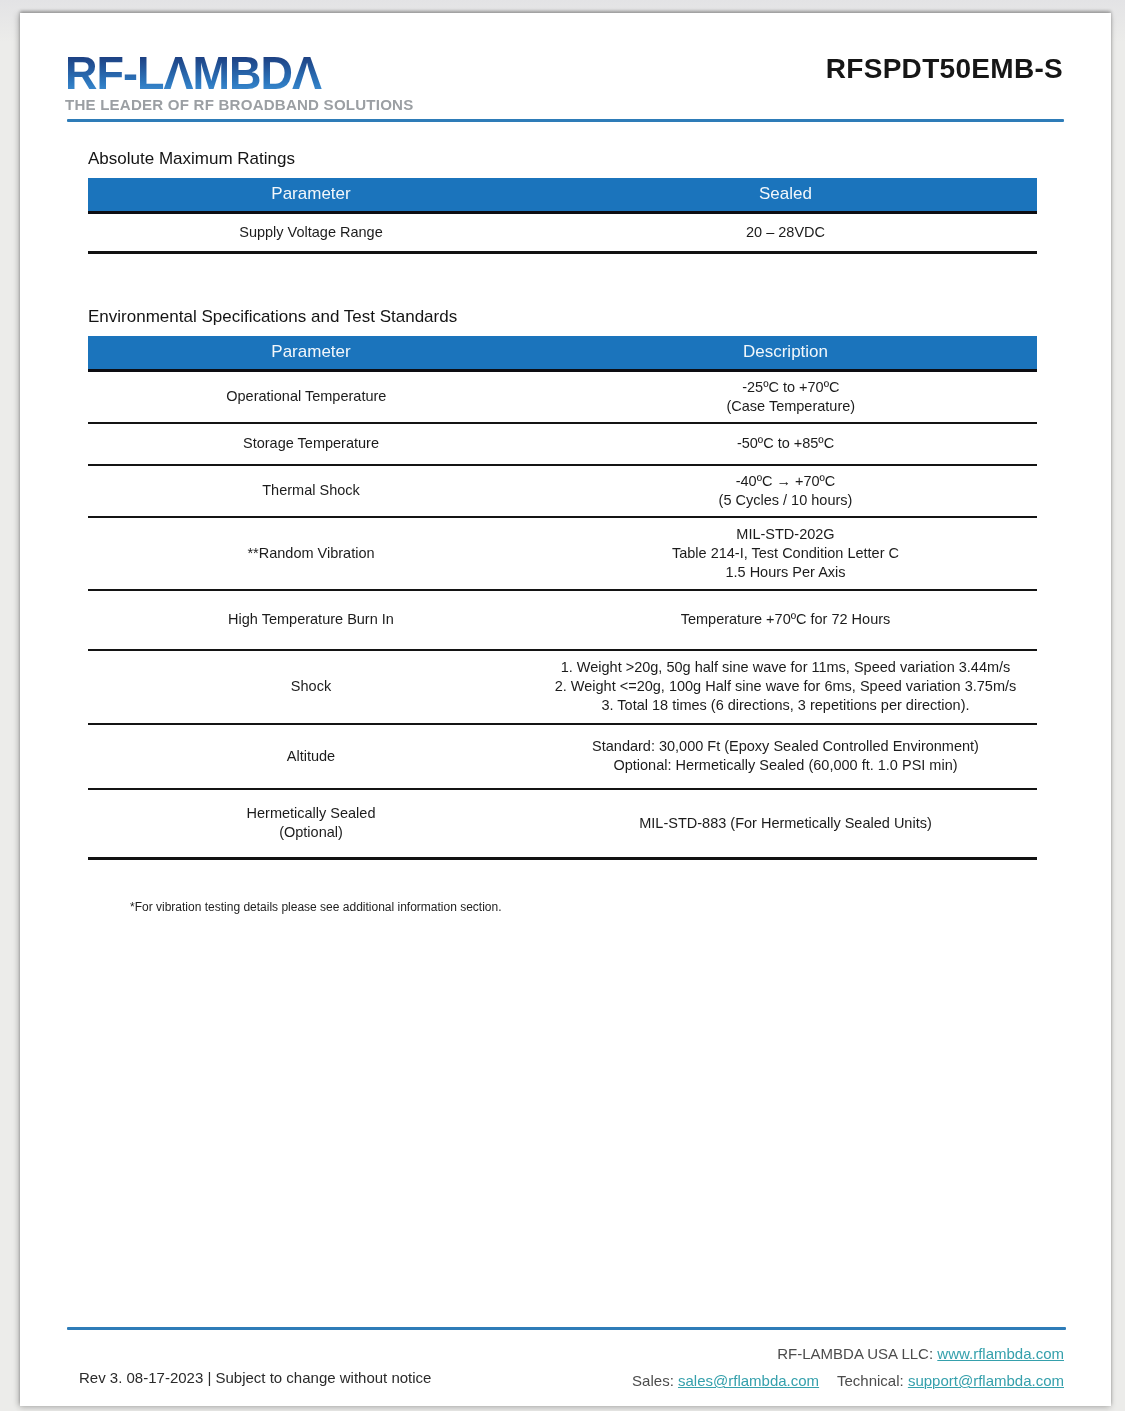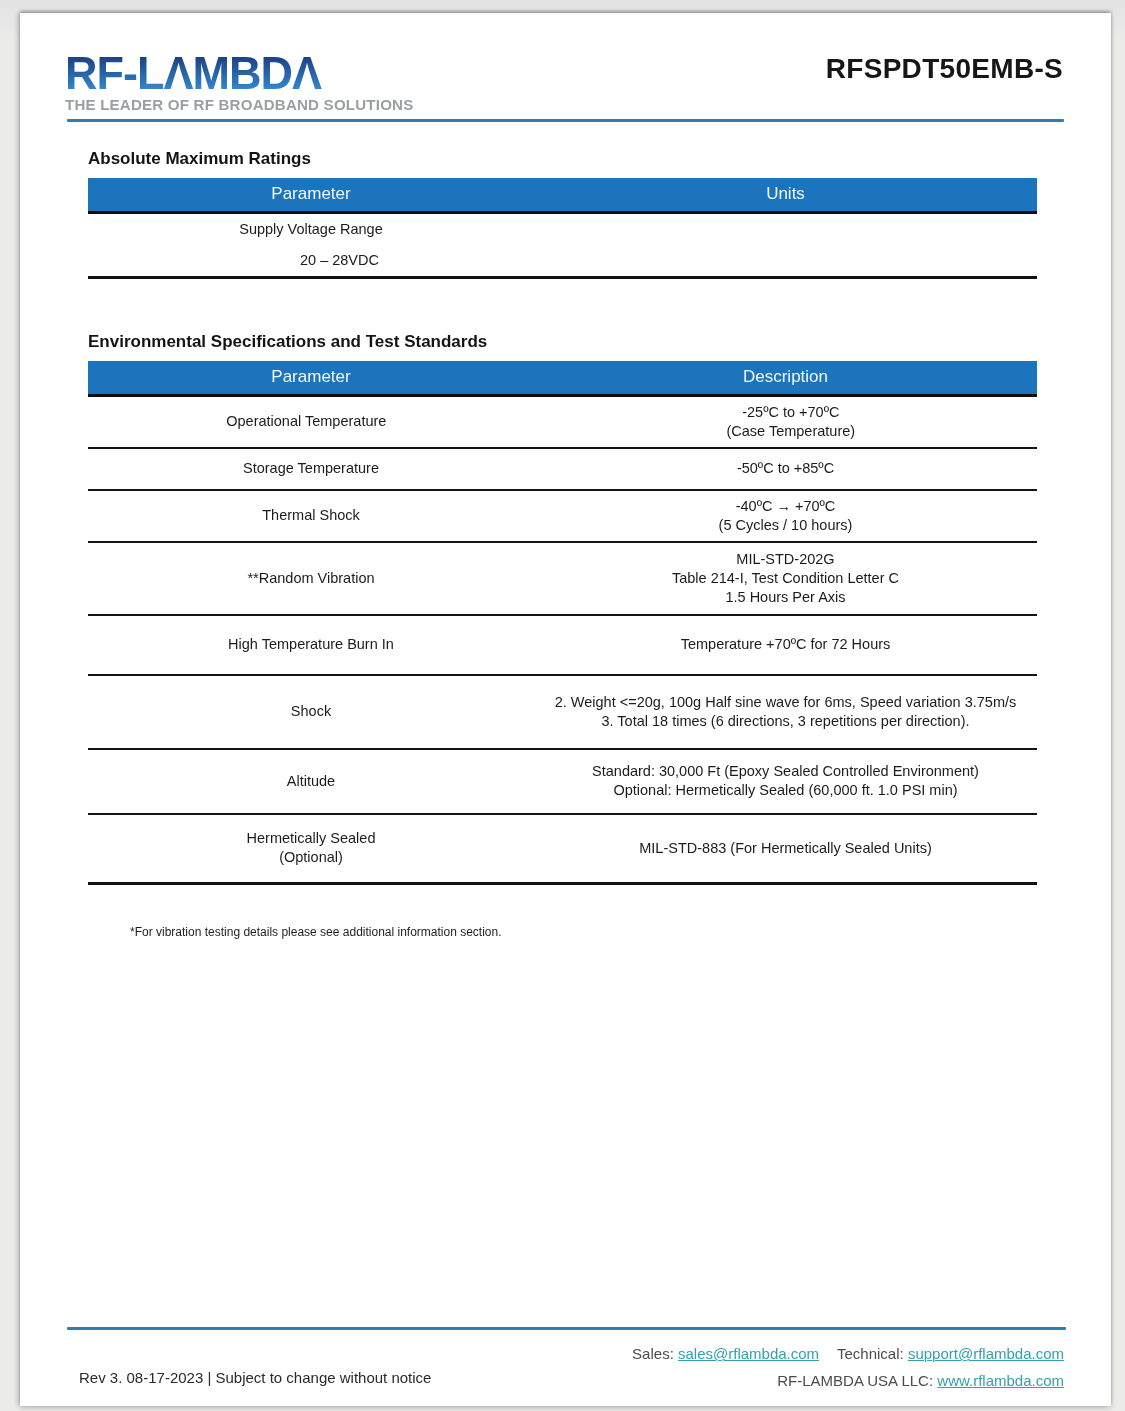--- a/index.html
+++ b/index.html
@@ -39,21 +39,21 @@
     font-size:28px; font-weight:bold; color:#161616; letter-spacing:0.3px;
     padding-bottom:2px;
   }
   .header-rule {
     height:3px; background:var(--rule_blue,#2e7cb8);
     margin:0 47px 0 47px; border-radius:1px;
   }
 
   
   .section-title {
-    font-size:17px; font-weight:bold; color:#141414;
+    font-size:17px; font-weight:normal; color:#141414;
     margin:27px 0 9px 68px;
   }
   .section-title.env { margin-top:53px; }
 
   .spec-table { margin:0 74px 0 68px; }
   .thead { display:flex; background:var(--header_blue,#1b74bc); height:36px;
            border-bottom:3px solid #0d0d12;align-items:center; }
   .th { color:#f2f7fb; font-size:17px; display:flex; align-items:center; justify-content:center; }
   .th.c1 { width:47%; }
   .th.c2 { width:53%; }
@@ -67,21 +67,21 @@
 
   
   #env-tbody .trow:nth-child(1){ min-height:46px;gap:20px; }
   #env-tbody .trow:nth-child(2){ min-height:42px; }
   #env-tbody .trow:nth-child(3){ min-height:50px; }
   #env-tbody .trow:nth-child(4){ min-height:73px; }
   #env-tbody .trow:nth-child(5){ min-height:60px; }
   #env-tbody .trow:nth-child(6){ min-height:74px; }
   #env-tbody .trow:nth-child(7){ min-height:65px; }
   #env-tbody .trow:nth-child(8){ min-height:70px; }
-  #abs-tbody .trow { min-height:40px;flex-direction:column; }
+  #abs-tbody .trow { min-height:40px; }
 
   .note { font-size:12px; color:#1e1e1e; margin:40px 0 0 110px; }
 
   
   .doc-footer { position:absolute; left:47px; right:45px; bottom:8px; }
   .footer-rule { height:3px; background:var(--rule_blue,#2e7cb8); border-radius:1px; }
   .footer-content { display:flex; justify-content:space-between; align-items:flex-end; padding:10px 2px 4px 12px; }
   .rev-text { font-size:15px; color:#2a2a2a; padding-bottom:8px; }
   .contacts { text-align:right; font-size:15px; color:#4c4c4c; }
   .contacts .cline { line-height:27px; white-space:nowrap; }
@@ -100,21 +100,21 @@
         <div class="logo-tagline">THE LEADER OF RF BROADBAND SOLUTIONS</div>
       </div>
       <div class="product-title">RFSPDT50EMB-S</div>
     </div>
     <div class="header-rule"></div>
 
     <h2 class="section-title">Absolute Maximum Ratings</h2>
     <div class="spec-table">
       <div class="thead">
         <div class="th c1">Parameter</div>
-        <div class="th c2">Units</div>
+        <div class="th c2">Sealed</div>
       </div>
       <div class="tbody" id="abs-tbody">
           <div class="trow">
             <div class="cell param">
               <div class="line">Supply Voltage Range</div>
             </div>
             <div class="cell desc">
               <div class="line">20 – 28VDC</div>
             </div>
           </div>
@@ -170,20 +170,21 @@
             </div>
             <div class="cell desc">
               <div class="line">Temperature +70ºC for 72 Hours</div>
             </div>
           </div>
           <div class="trow">
             <div class="cell param">
               <div class="line">Shock</div>
             </div>
             <div class="cell desc">
+              <div class="line">1. Weight &gt;20g, 50g half sine wave for 11ms, Speed variation 3.44m/s</div>
               <div class="line">2. Weight &lt;=20g, 100g Half sine wave for 6ms, Speed variation 3.75m/s</div>
               <div class="line">3. Total 18 times (6 directions, 3 repetitions per direction).</div>
             </div>
           </div>
           <div class="trow">
             <div class="cell param">
               <div class="line">Altitude</div>
             </div>
             <div class="cell desc">
               <div class="line">Standard: 30,000 Ft (Epoxy Sealed Controlled Environment)</div>
@@ -203,27 +204,27 @@
     </div>
 
     <p class="note">*For vibration testing details please see additional information section.</p>
 
     <div class="doc-footer">
       <div class="footer-rule"></div>
       <div class="footer-content">
         <div class="rev-text">Rev 3. 08-17-2023 | Subject to change without notice</div>
         <div class="contacts">
           <div class="cline">
+            <span>RF-LAMBDA USA LLC:</span>
+            <a>www.rflambda.com</a>
+          </div>
+          <div class="cline">
             <span>Sales:</span>
             <a>sales@rflambda.com</a><span class="spacer"></span>
             <span>Technical:</span>
             <a>support@rflambda.com</a>
           </div>
-          <div class="cline">
-            <span>RF-LAMBDA USA LLC:</span>
-            <a>www.rflambda.com</a>
-          </div>
         </div>
       </div>
     </div>
 
   </div>
 </div>
 
 </body></html>

